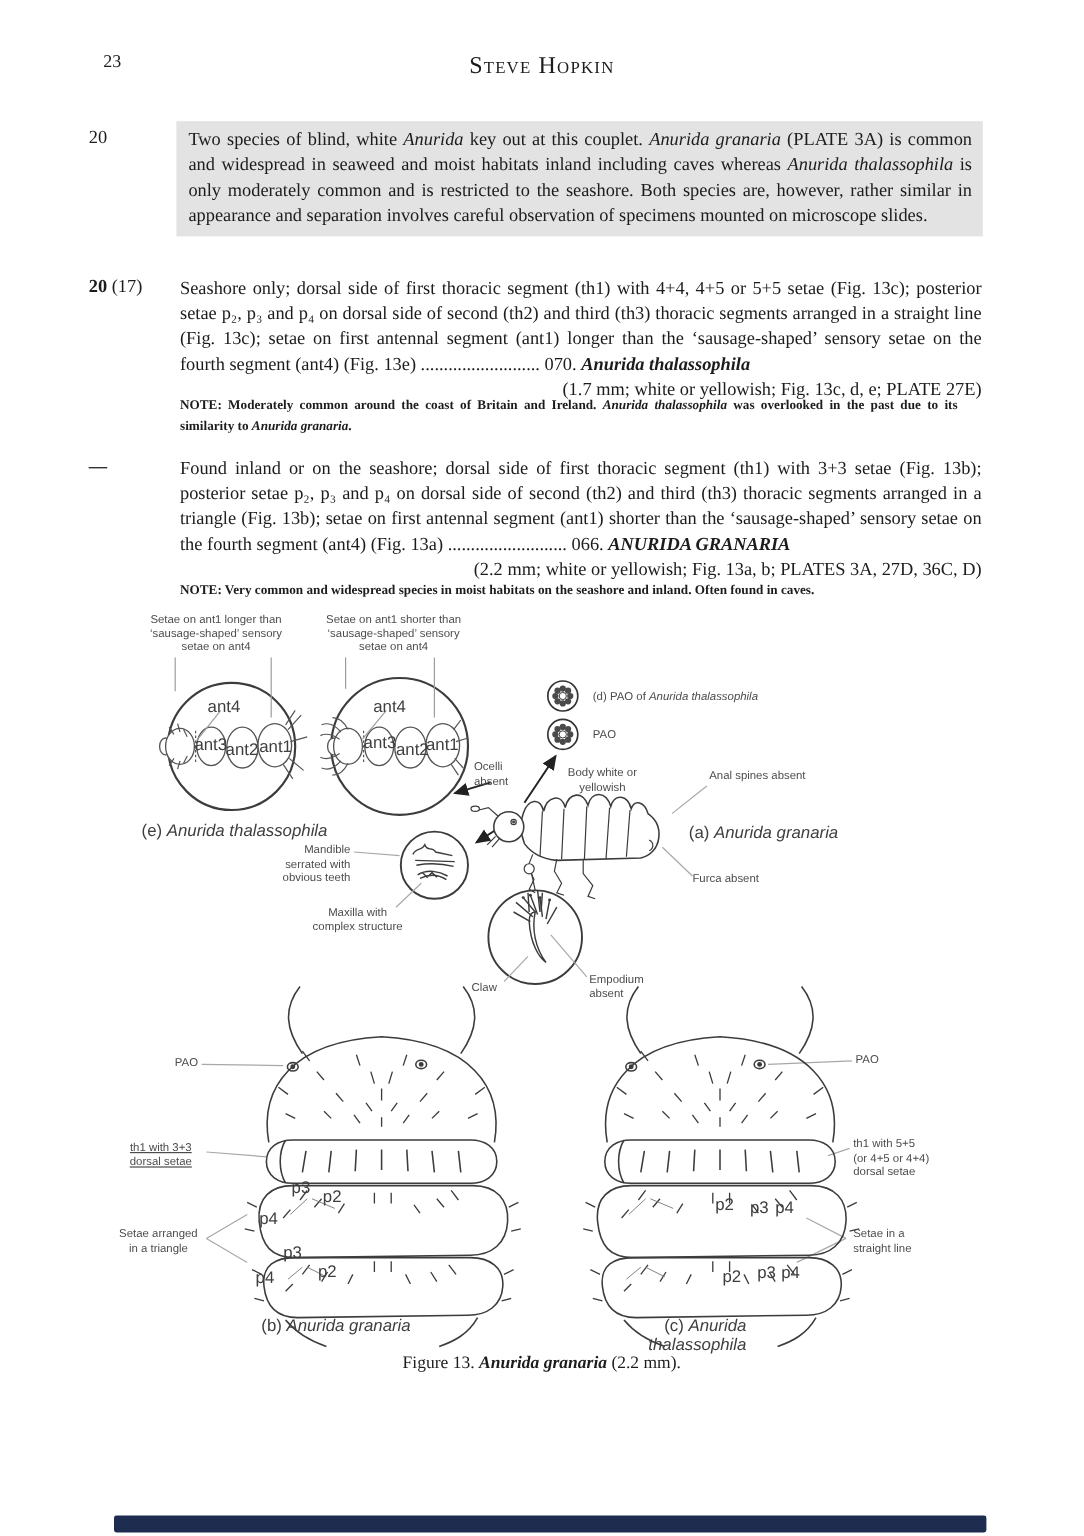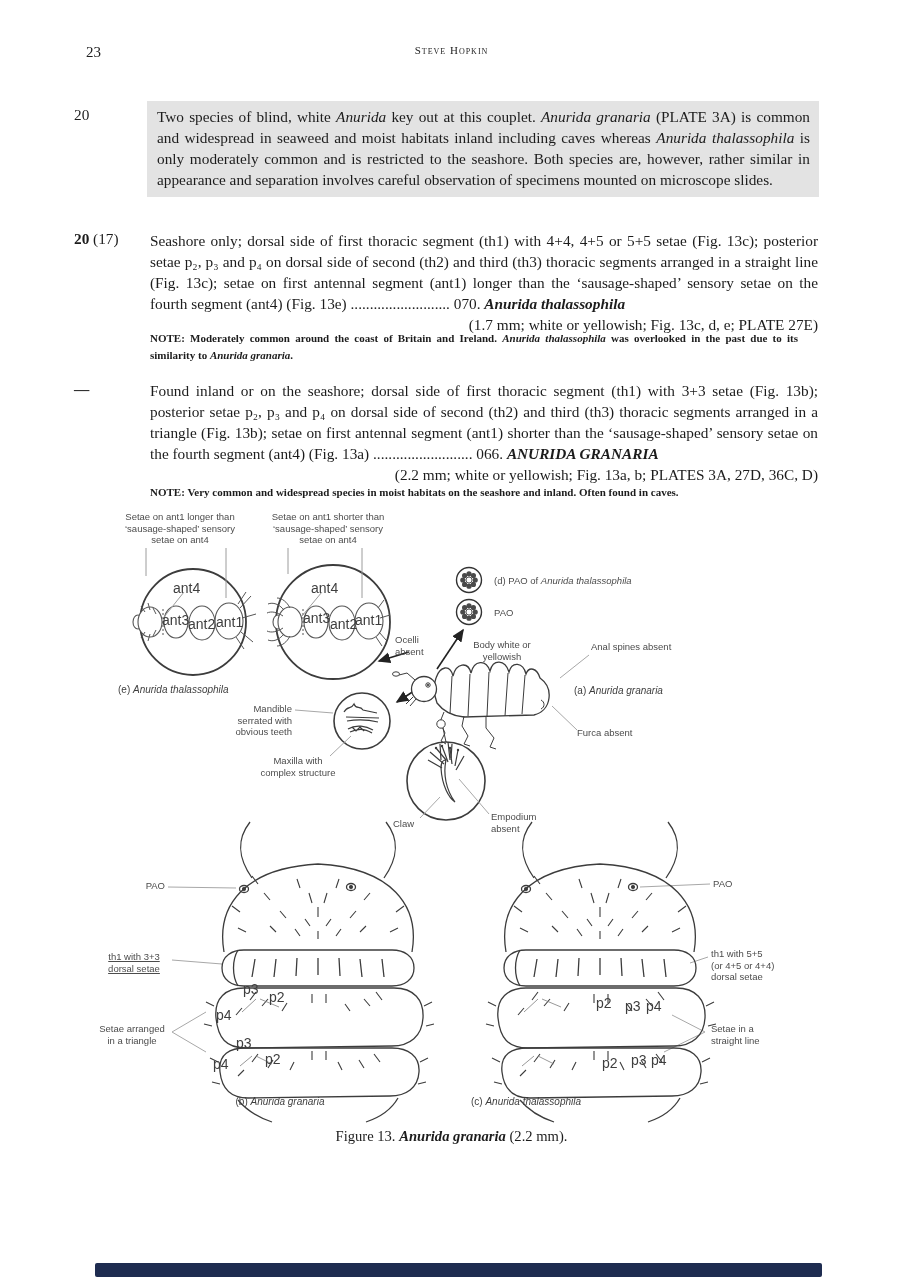--- a/index.html
+++ b/index.html
@@ -2,39 +2,39 @@
 <html><head>
 <meta charset="utf-8">
 <style>
   html,body{margin:0;padding:0;background:#e9e9e9;}
   .page{position:relative;width:903px;height:1280px;background:#ffffff;margin:0 auto;overflow:hidden;
         font-family:"Liberation Serif",serif;color:#1c1c1c;}
   .abs{position:absolute;}
   
   .pagenum{left:86px;top:44px;font-size:15px;}
   .runhead{left:0;top:44px;width:903px;text-align:center;font-variant:small-caps;
-           letter-spacing:1px;font-size:11px;}
+           letter-spacing:1px;font-size:20px;}
   
   .cnum{left:74px;width:70px;font-size:15.3px;}
   .ctext{left:150px;width:668px;font-size:15.3px;line-height:21px;text-align:justify;}
   .introbox{left:147px;width:653px;background:#e3e3e3;padding:5px 9px 7px 10px;
             font-size:15.3px;line-height:21px;text-align:justify;}
   .sizeline{text-align:right;}
   .note{left:150px;width:648px;font-size:11px;line-height:17px;text-align:justify;font-weight:bold;}
   .it{font-style:italic;}
   .bd{font-weight:bold;}
   .dashnum{font-weight:bold;letter-spacing:-1px;}
   
   .flabel{position:absolute;font-family:"Liberation Sans",sans-serif;font-size:9.5px;
           line-height:11.5px;color:#4c4c4c;}
   .fc{text-align:center;}
   .fr{text-align:right;}
   .nw{white-space:nowrap;}
   .plbl{position:absolute;font-family:"Liberation Sans",sans-serif;font-size:14px;color:#3e3e3e;}
-  .dcap{position:absolute;font-family:"Liberation Sans",sans-serif;font-size:10px;color:#3e3e3e;}
+  .dcap{position:absolute;font-family:"Liberation Sans",sans-serif;font-size:14px;color:#3e3e3e;}
   
   .figcap{left:0;top:1128px;width:903px;text-align:center;font-size:14.6px;line-height:17.5px;}
   .bottombar{left:95px;top:1263px;width:727px;height:14px;background:#1e2c50;border-radius:2px;}
   svg{position:absolute;left:0;top:0;pointer-events:none;}
 </style>
 </head>
 <body>
 
 <div class="page">
 
@@ -282,20 +282,20 @@
   <div class="plbl" style="left:265px;top:1051px;">p2</div>
   <div class="plbl" style="left:213px;top:1056px;">p4</div>
   <div class="plbl" style="left:596px;top:995px;">p2</div>
   <div class="plbl" style="left:625px;top:998px;">p3</div>
   <div class="plbl" style="left:646px;top:998px;">p4</div>
   <div class="plbl" style="left:602px;top:1055px;">p2</div>
   <div class="plbl" style="left:631px;top:1052px;">p3</div>
   <div class="plbl" style="left:651px;top:1052px;">p4</div>
 
   <div class="dcap fc" style="left:215px;top:1096px;width:130px;"><span>(b) </span><span class="it">Anurida granaria</span></div>
-  <div class="dcap fc" style="left:452px;top:1096px;width:148px;"><span>(c) </span><span class="it">Anurida thalassophila</span></div>
+  <div class="dcap fc" style="left:474px;top:1096px;width:148px;text-align:right;"><span>(c) </span><span class="it">Anurida thalassophila</span></div>
 
   <div class="abs figcap">
     <div><span>Figure 13. </span><span class="it bd">Anurida granaria</span><span> (2.2 mm).</span></div>
   </div>
 
   <div class="abs bottombar"></div>
 </div>
 
 </body></html>

